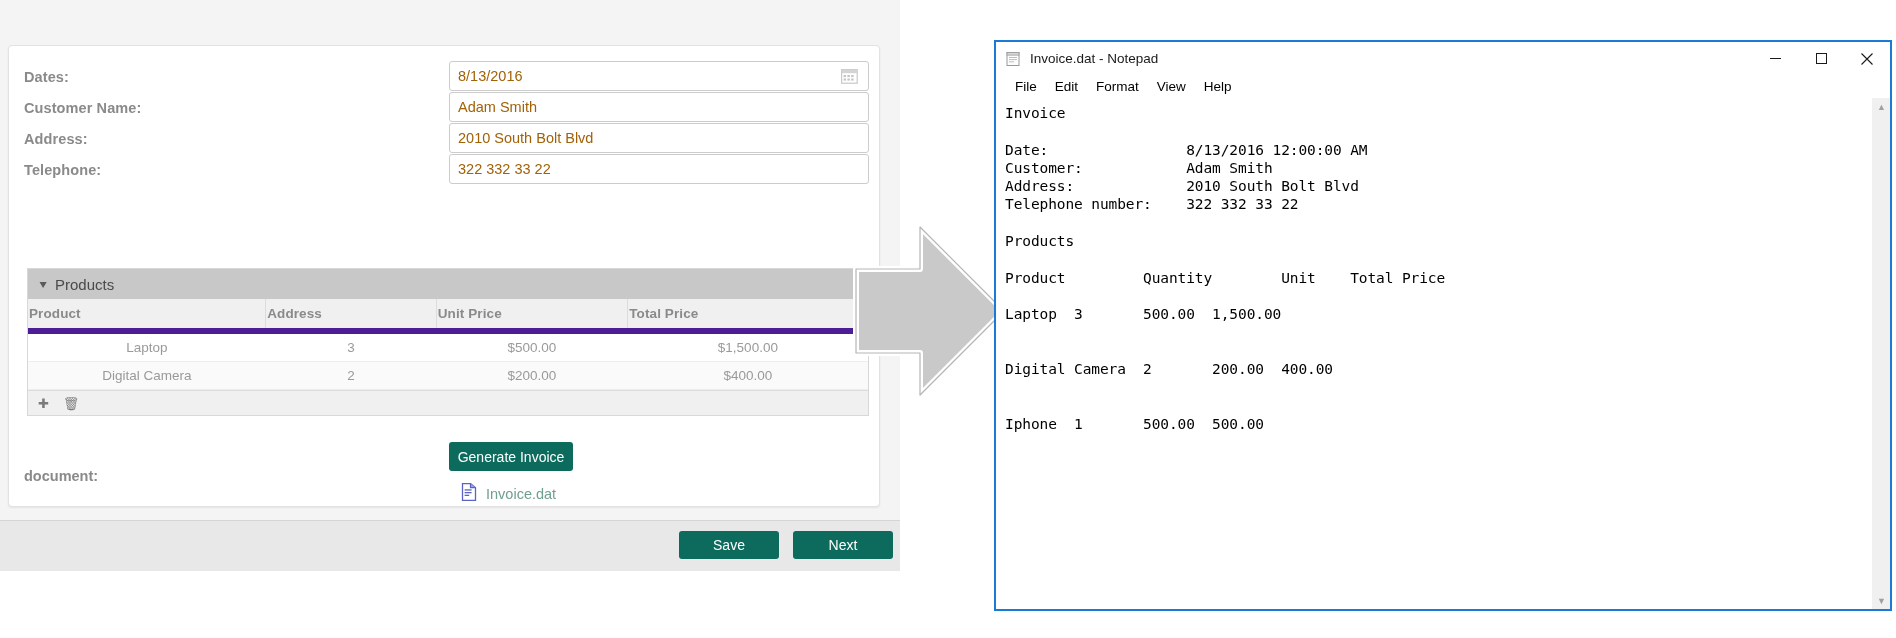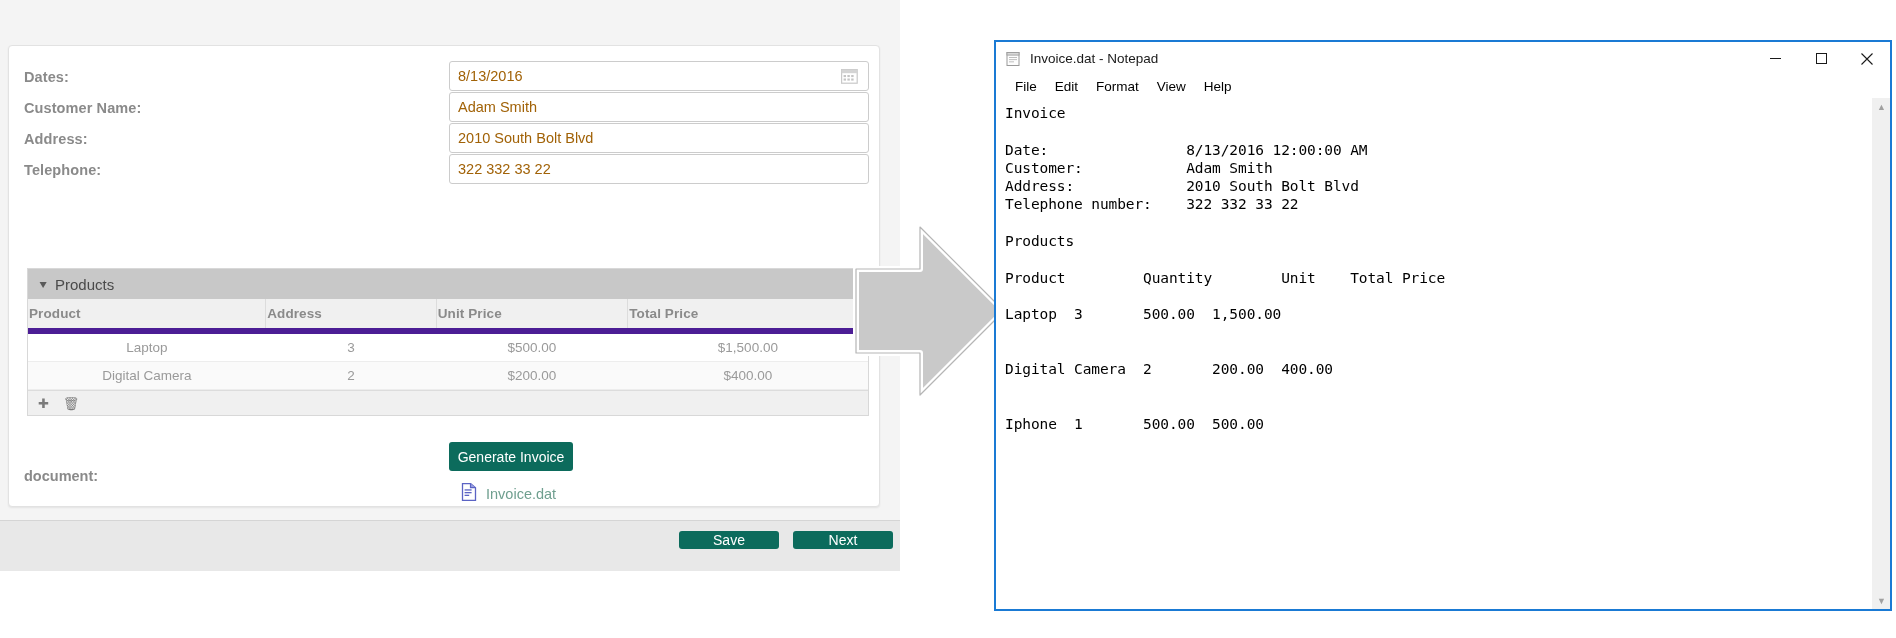--- a/index.html
+++ b/index.html
@@ -194,21 +194,21 @@
     left: 0;
     top: 520px;
     width: 900px;
     height: 50px;
     background: #e8e8e8;
     border-top: 1px solid #d5d5d5;
   }
   .footer-btn {
     position: absolute;
     top: 10px;
-    height: 18px;
+    height: 28px;
     background: #0c6b5c;
     color: #fff;
     border: none;
     border-radius: 3px;
     font-size: 14px;
     font-family: "Liberation Sans", sans-serif;
     cursor: pointer;
   }
   #save-btn { left: 679px; width: 100px; }
   #next-btn { left: 793px; width: 100px; }

